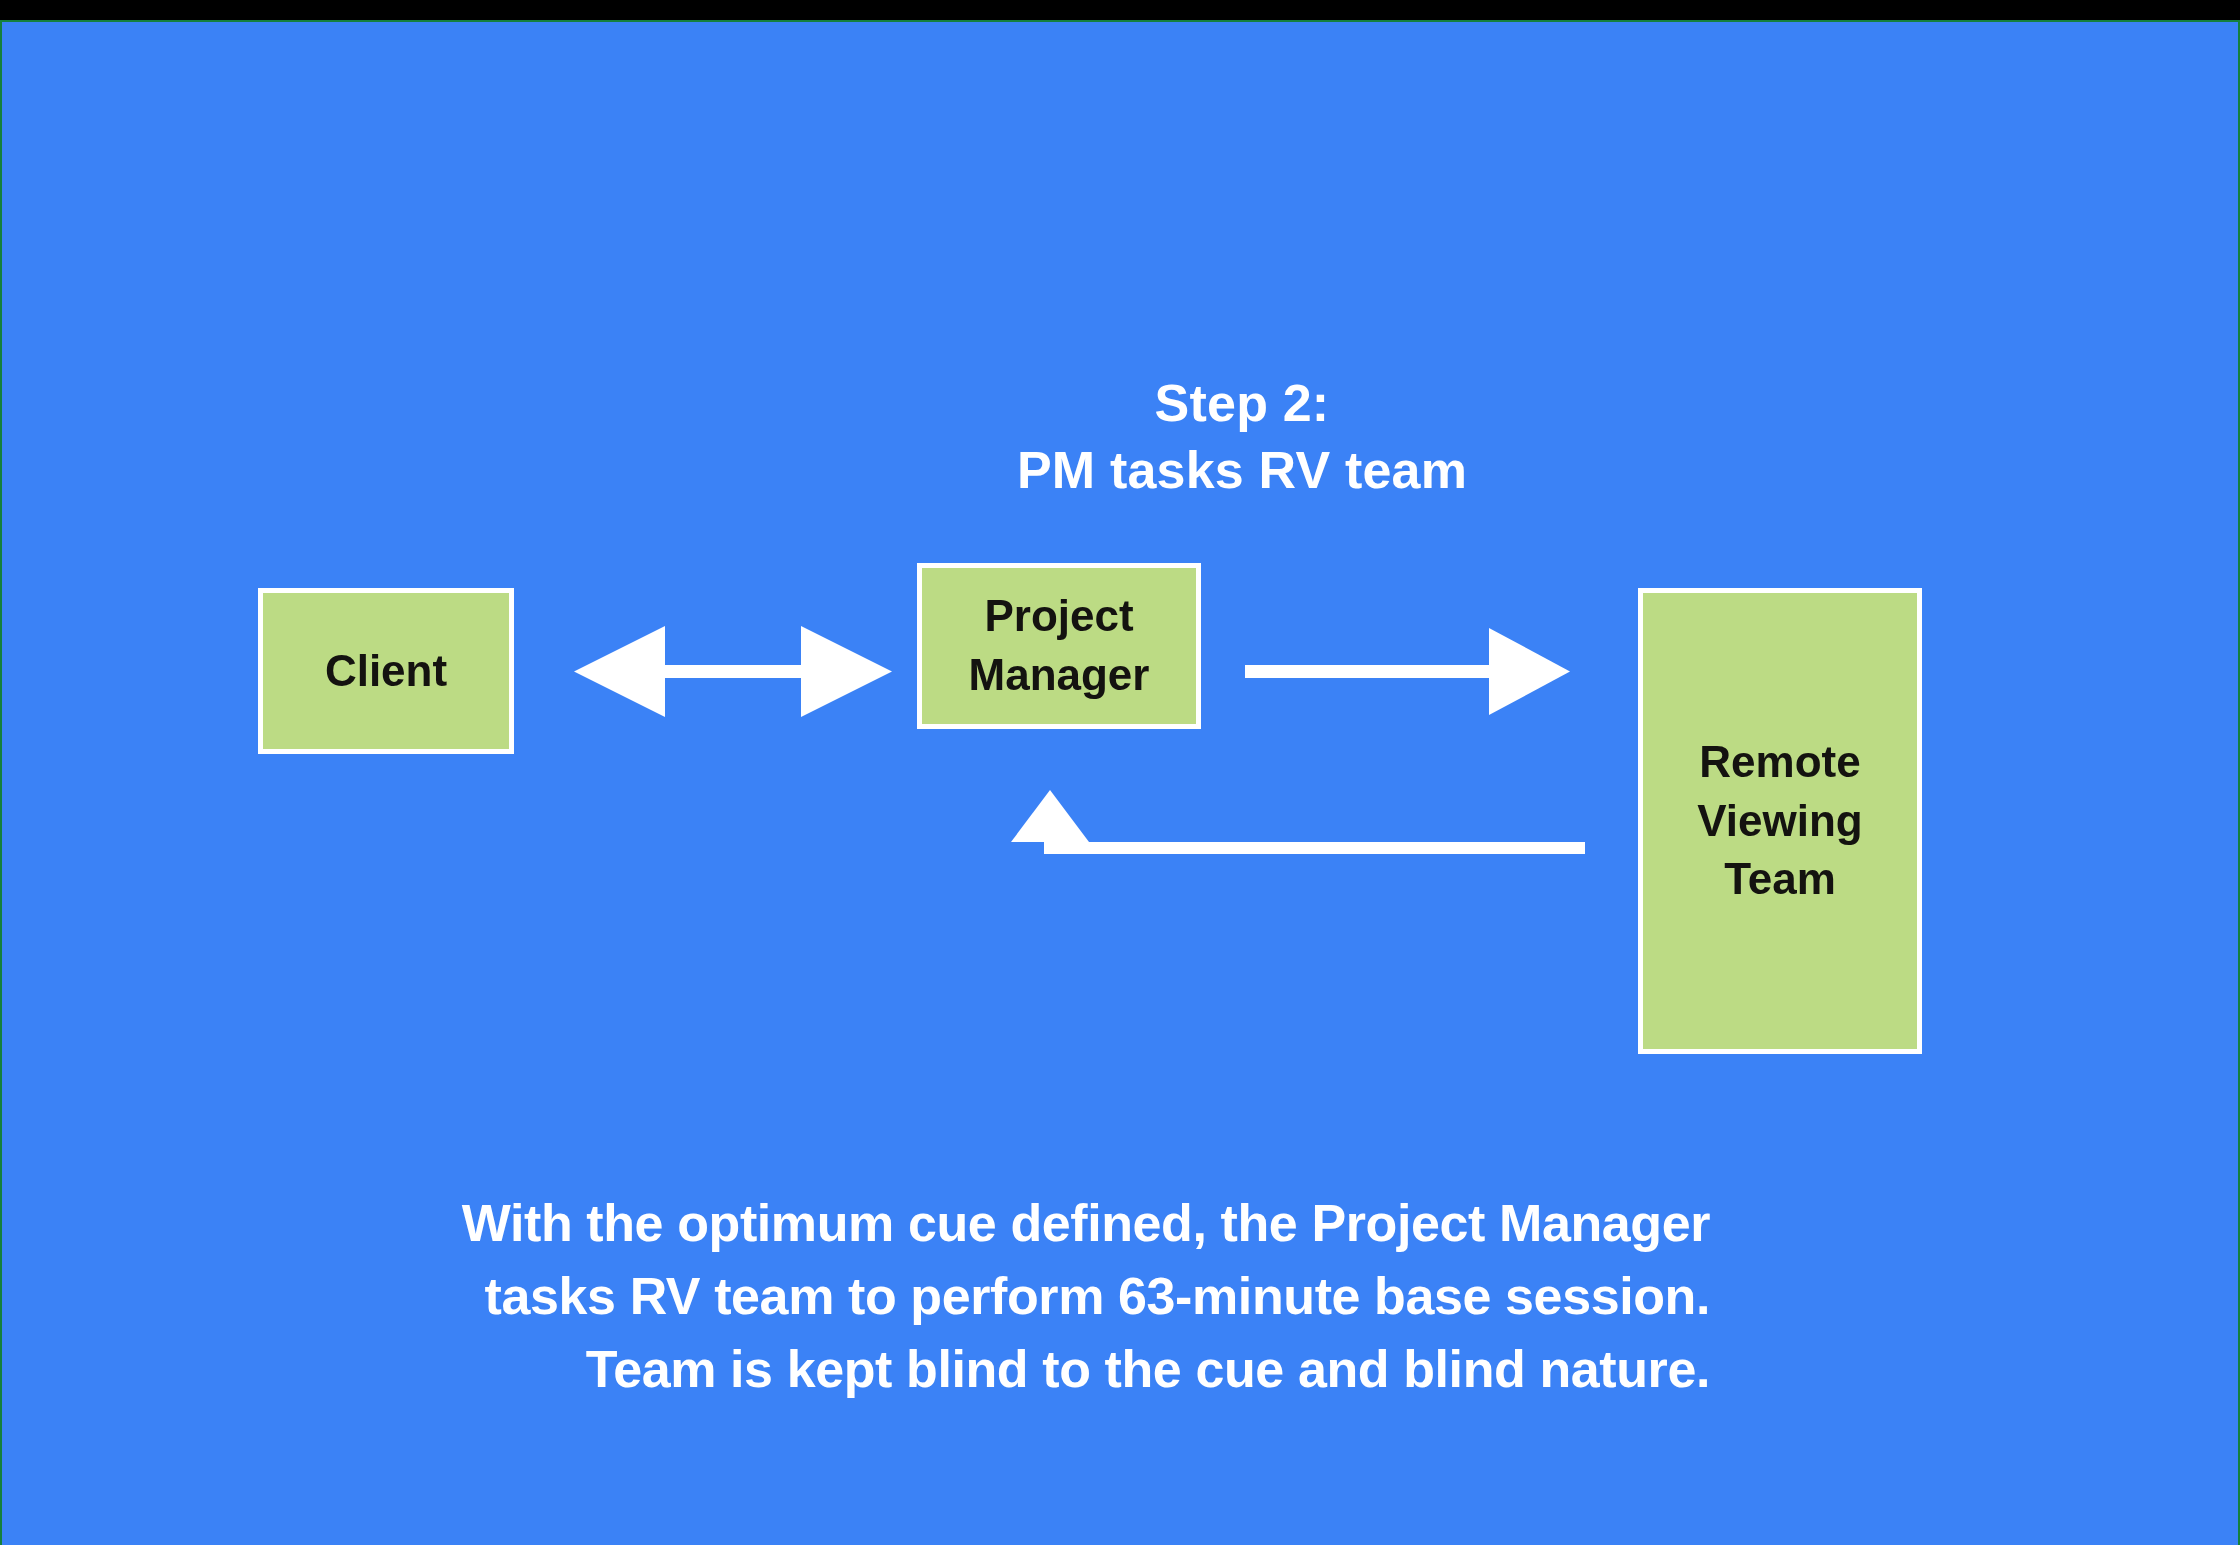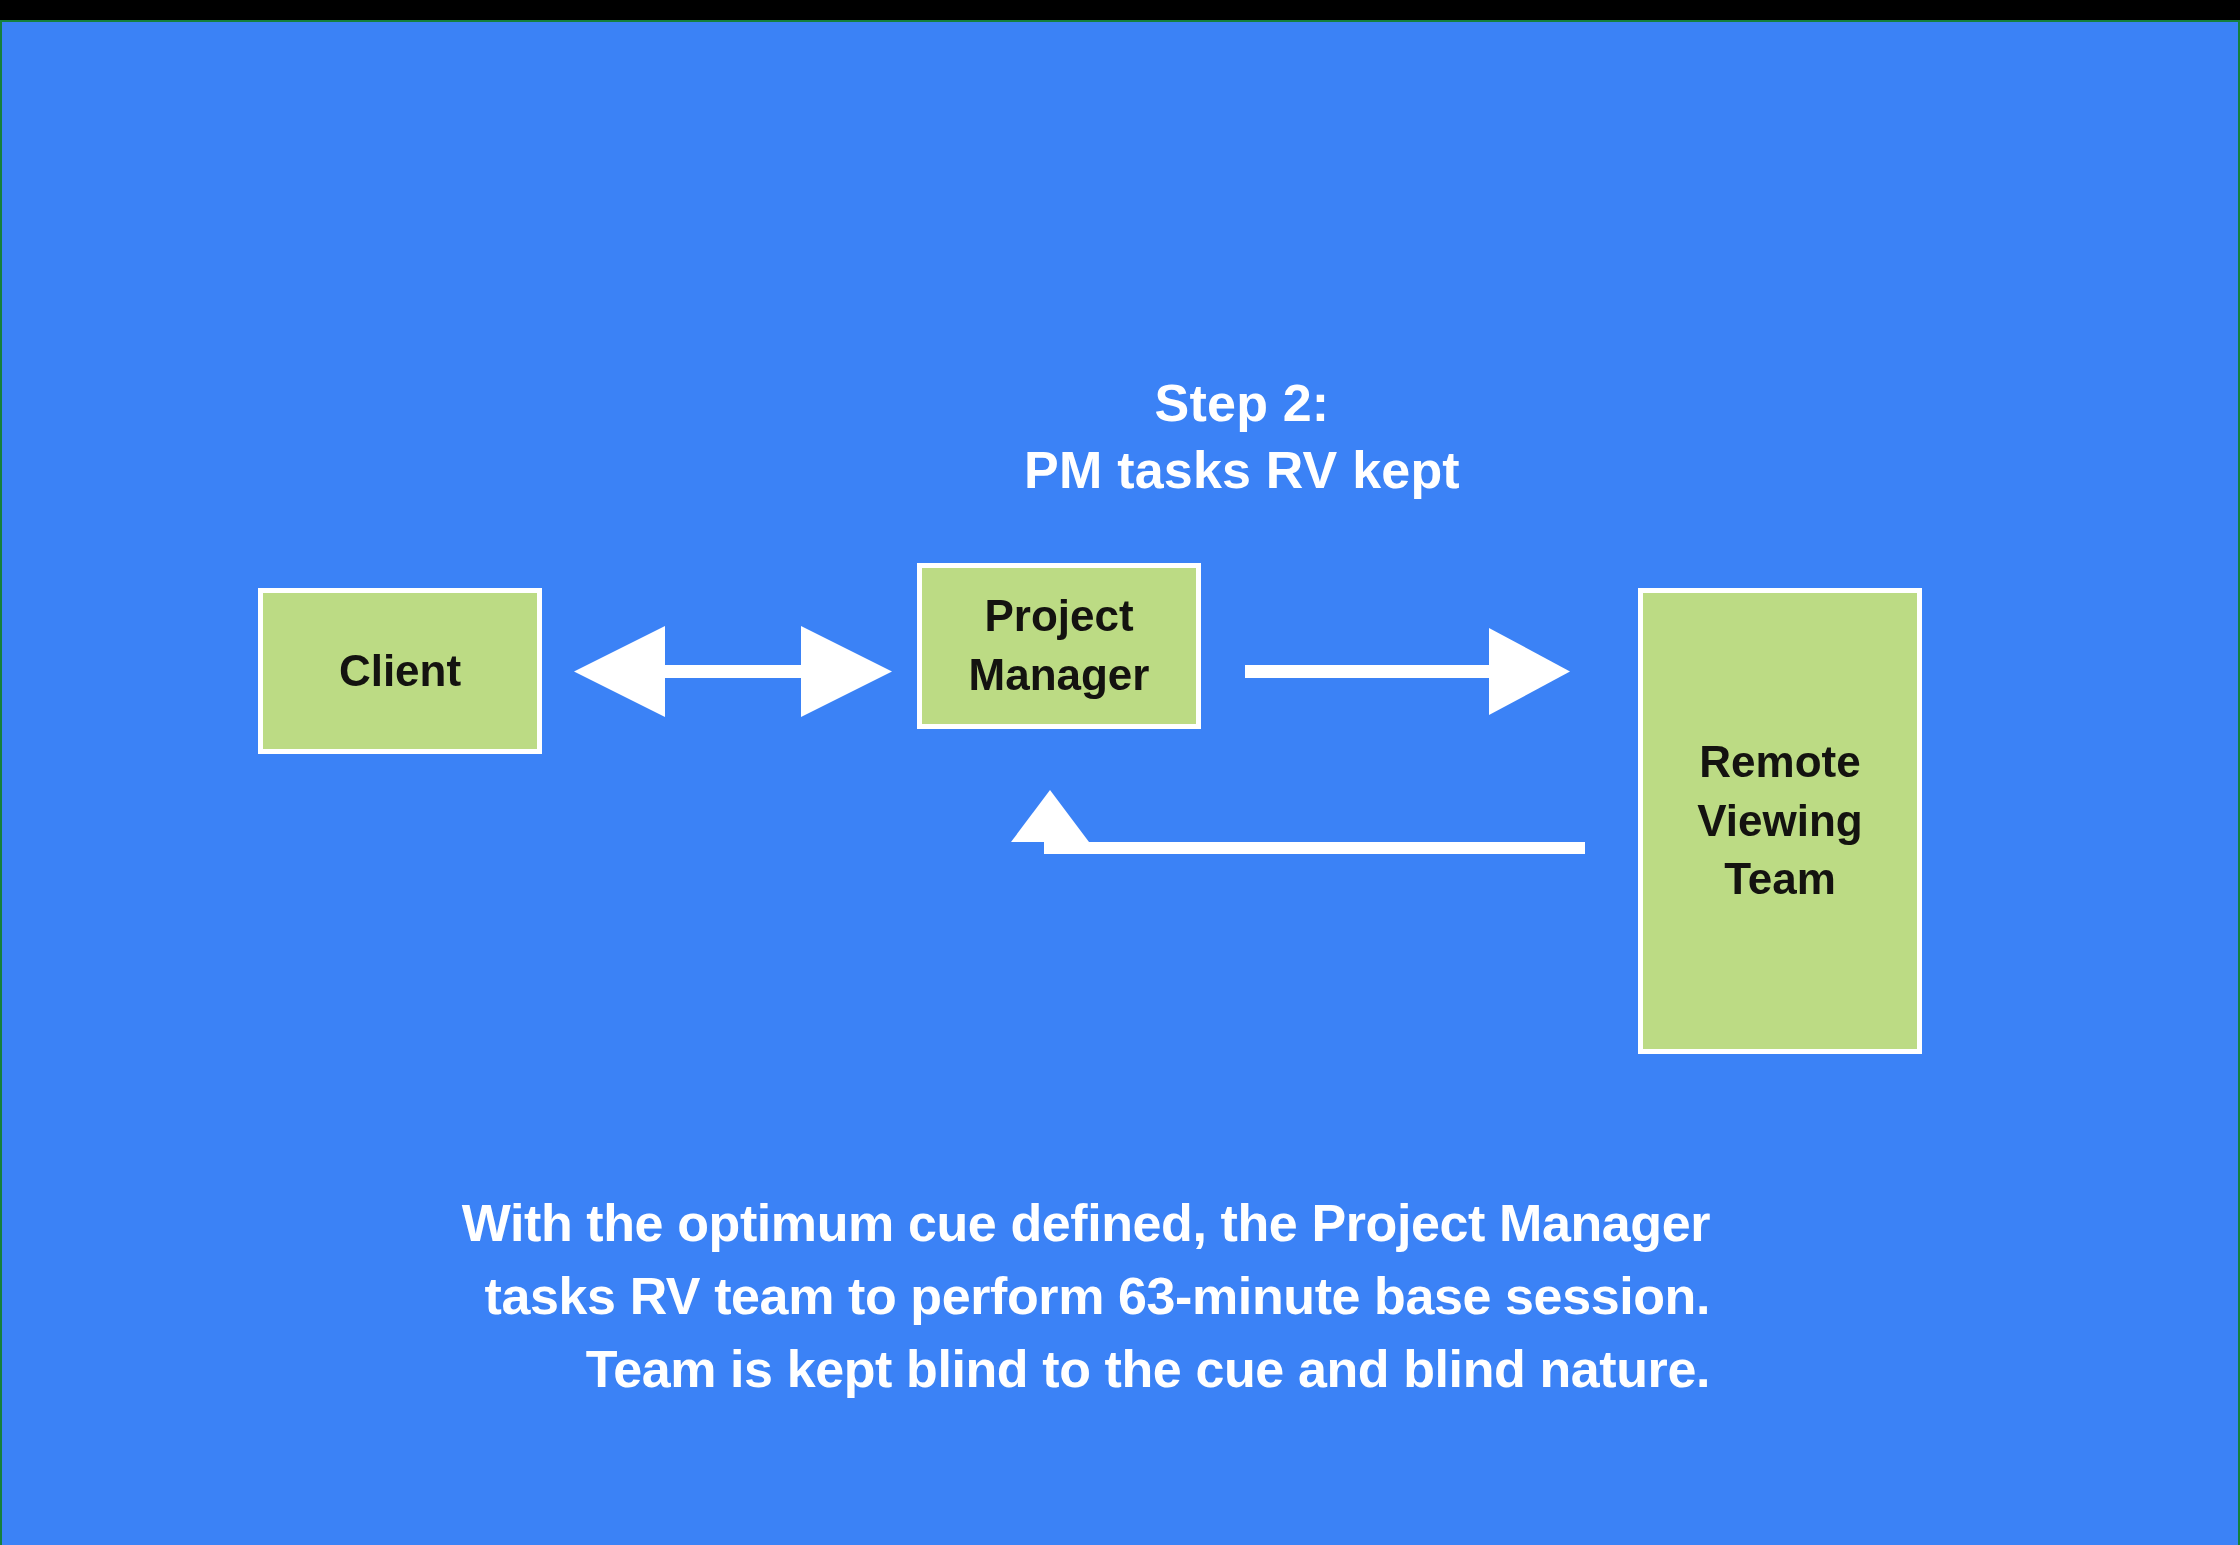--- a/index.html
+++ b/index.html
@@ -44,21 +44,21 @@
     align-items: center;
     justify-content: center;
     text-align: center;
     color: #141310;
     font-weight: bold;
     font-size: 44px;
     line-height: 1.33;
   }
   .node .label { display: block; padding: 0 8px; }
 
-  #node-client   { left: 256px;  top: 566px;  width: 284px; height: 166px; }
+  #node-client   { left: 256px;  top: 566px;  width: 256px; height: 166px; }
   #node-pm       { left: 915px;  top: 541px;  width: 284px; height: 166px; }
   #node-rv       { left: 1636px; top: 566px;  width: 284px; height: 466px; }
 
   
   #arrows {
     position: absolute;
     left: 0; top: 0;
     width: 2240px;
     height: 1545px;
     pointer-events: none;
@@ -79,21 +79,21 @@
   }
   .caption-line { display: block; white-space: nowrap; text-align: right; }
 </style>
 </head>
 <body>
 
 <div id="slide">
 
   <div class="title">
     <span class="title-line">Step 2:</span>
-    <span class="title-line">PM tasks RV kept</span>
+    <span class="title-line">PM tasks RV team</span>
   </div>
 
   <svg id="arrows" viewBox="0 0 2240 1545" xmlns="http://www.w3.org/2000/svg">
 
     <g>
       <rect x="645" y="643" width="218" height="13" fill="#FFFFFF"></rect>
       <polygon points="572,649.5 663,604 663,695" fill="#FFFFFF"></polygon>
       <polygon points="890,649.5 799,604 799,695" fill="#FFFFFF"></polygon>
     </g>
 

